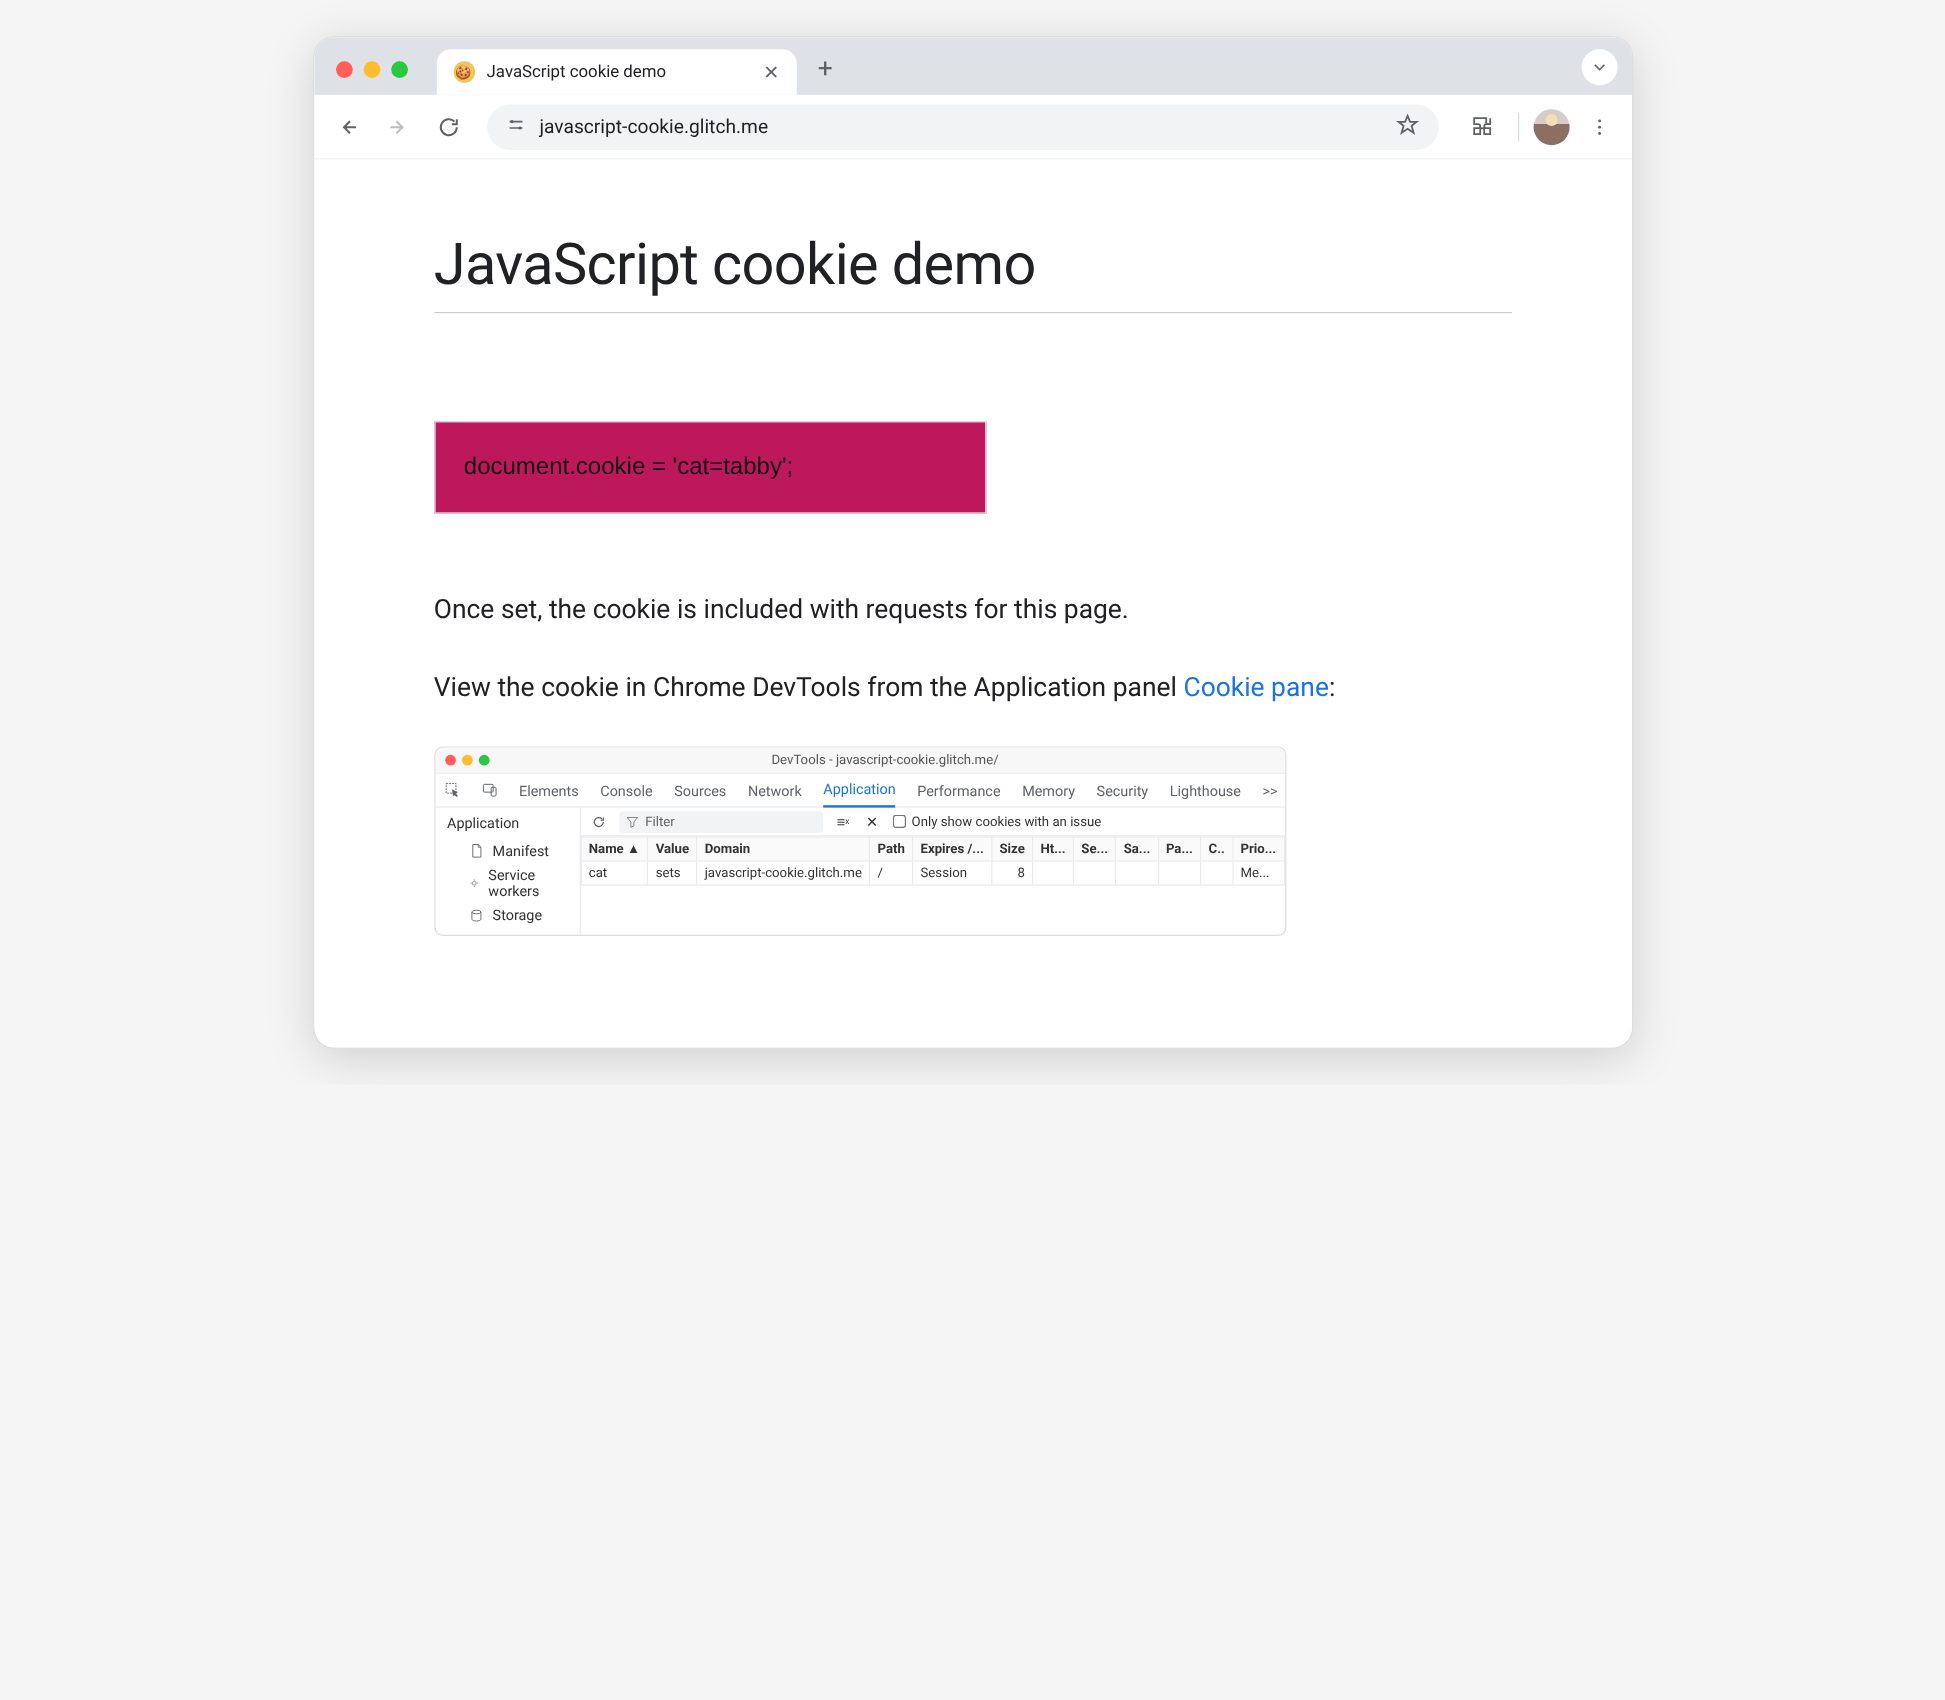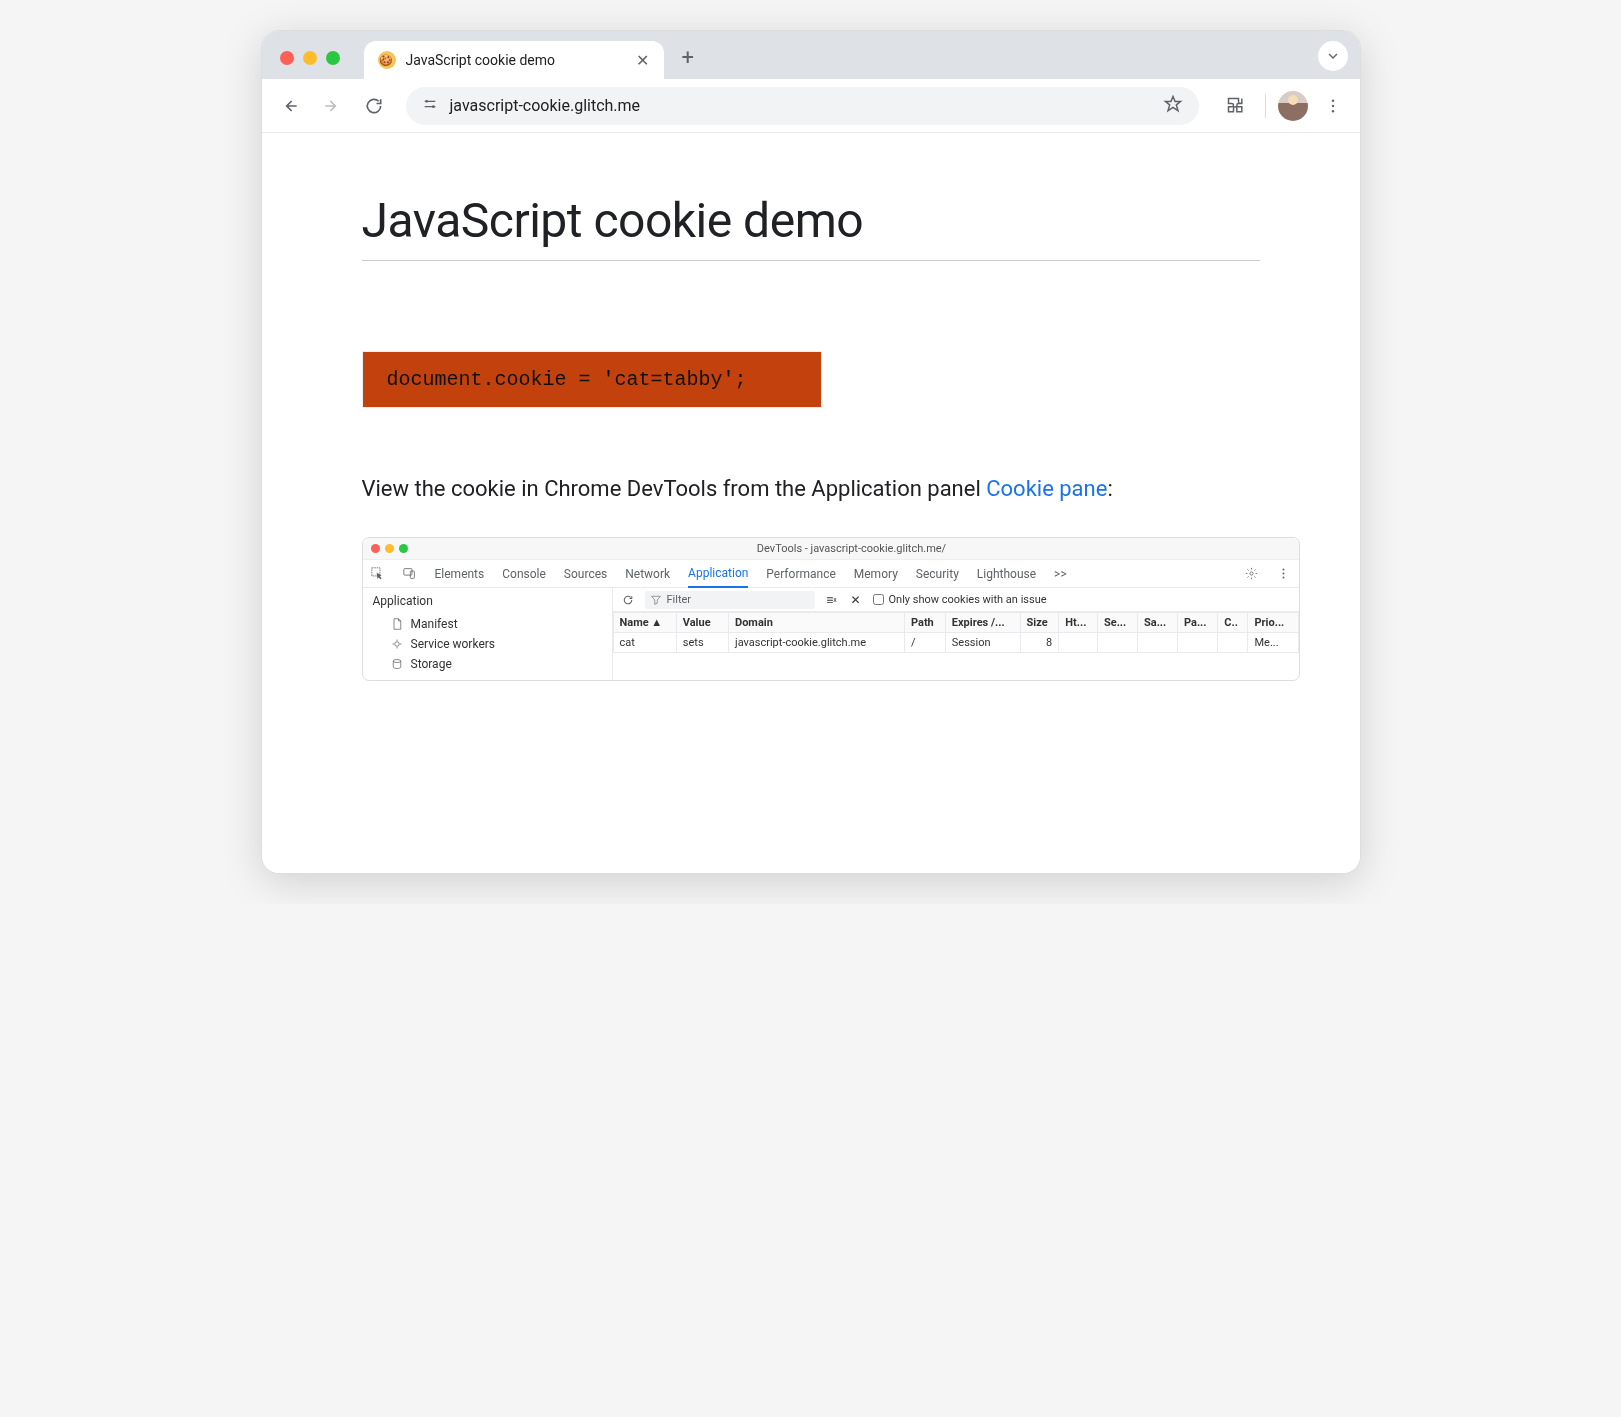--- a/index.html
+++ b/index.html
@@ -134,39 +134,39 @@
     margin-bottom:70px;
   }
   .page-content p {
     font-size:22px;
     color:#202124;
     line-height:1.5;
     margin-bottom: 32px;
   }
   .page-content a { color:#1a73e8; text-decoration:none; }
   .code-block {
-    background:#c2410c;
+    background:#be185d;
     border:1px solid #eee;
-    padding: 16px 24px;
-    font-family: Liberation Mono, monospace;
+    padding: 26px 24px;
+    font-family: Liberation Sans, sans-serif;
     font-size:20px;
     color:#111;
     display:inline-block;
     margin: 20px 0 64px 0;
     min-width: 460px;
   }
   
   .devtools {
     border:1px solid #ddd;
     border-radius:7px;
     overflow:hidden;
     margin-top: 10px;
     font-size:12px;
     color:#333;
-    width: 938px;
+    width: 710px;
   }
   .dt-titlebar {
     display:flex; align-items:center;
     height:22px;
     background:#f7f7f7;
     border-bottom:1px solid #eee;
     padding:0 8px;
     gap:5px;
   }
   .dt-dot{width:9px;height:9px;border-radius:50%;}
@@ -302,20 +302,21 @@
     </div>
   </div>
 
   <div class="page-content">
     <h1>JavaScript cookie demo</h1>
     <hr>
 
 
     <div class="code-block">document.cookie = 'cat=tabby';</div>
 
+    <p>Once set, the cookie is included with requests for this page.</p>
 
     <p>
       <span>View the cookie in Chrome DevTools from the Application panel </span><a href="#">Cookie pane</a><span>:</span>
     </p>
 
     
     <div class="devtools">
       <div class="dt-titlebar">
         <div class="dt-dot dt-red"></div>
         <div class="dt-dot dt-yellow"></div>

